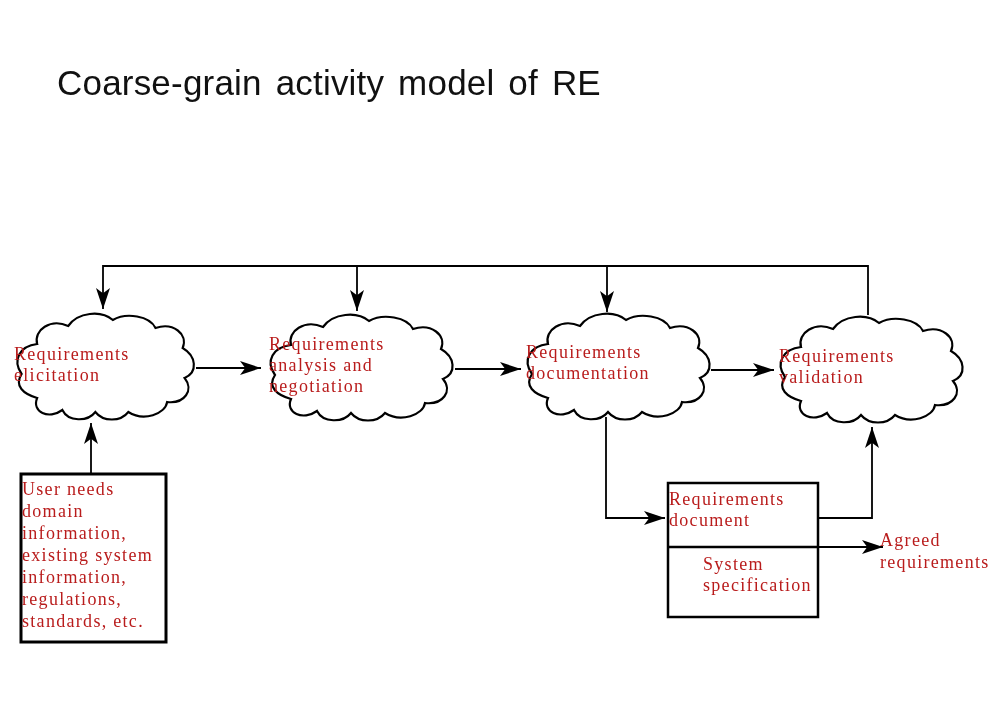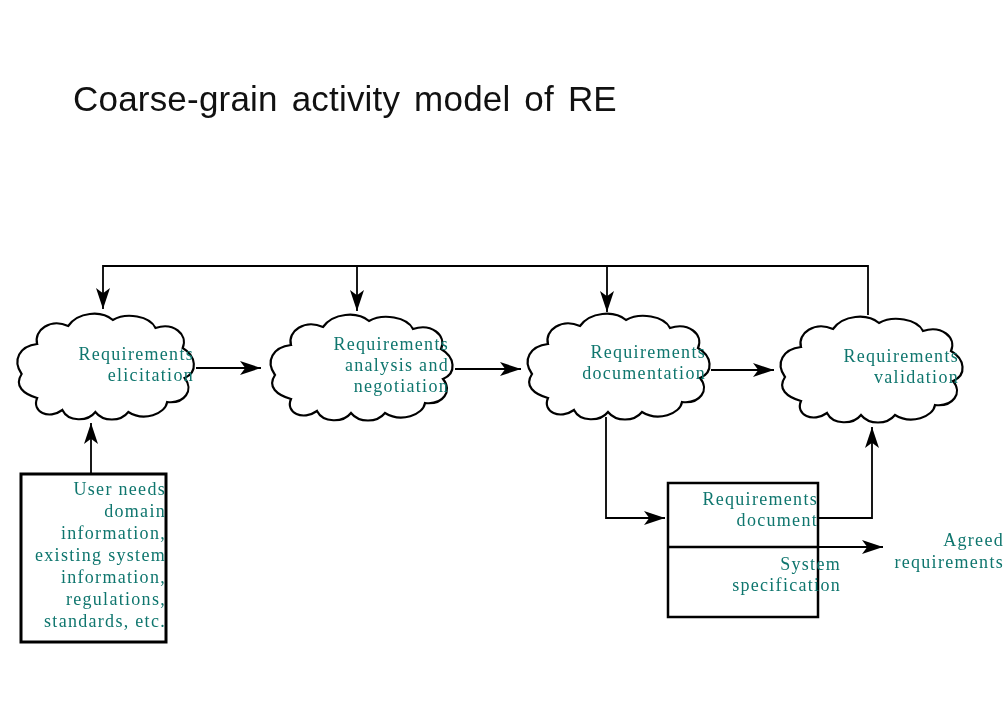--- a/index.html
+++ b/index.html
@@ -7,46 +7,46 @@
     position:relative;
     width:1004px;height:722px;
     background:#ffffff;
     overflow:hidden;
     font-family:"Liberation Serif", serif;
     color:#000;
   }
   .title{
     position:absolute;
     left:57px;top:63px;
-    margin:16px;
+    margin:0;
     font-family:"Liberation Sans", sans-serif;
     font-weight:400;
     font-size:35px;
     letter-spacing:0.2px;
     word-spacing:4px;
     color:#111;
     white-space:nowrap;
   }
   svg.canvas{position:absolute;left:0;top:0;}
   .label{
     position:absolute;
-    text-align:right;
+    text-align:left;
     white-space:pre-line;
     font-size:18px;
     letter-spacing:1.3px;
     line-height:21px;
-    color:#0f766e;
+    color:#b91c1c;
   }
   .cl1{left:14px;  top:344px; width:180px;}
   .cl2{left:269px; top:334px; width:180px;}
   .cl3{left:526px; top:342px; width:180px;}
   .cl4{left:779px; top:346px; width:180px;}
   .input-box-label{left:22px; top:478px; width:144px; line-height:22px;}
   .doc-label {left:669px; top:489px; width:149px;}
-  .spec-label{left:669px; top:554px; width:172px;}
+  .spec-label{left:703px; top:554px; width:172px;}
   .agreed-label{left:880px; top:529px; width:124px; line-height:22px;}
 </style>
 </head>
 <body>
 
 <div class="slide">
 
   <h1 class="title">Coarse-grain activity model of RE</h1>
 
   <svg class="canvas" width="1004" height="722" viewBox="0 0 1004 722">

